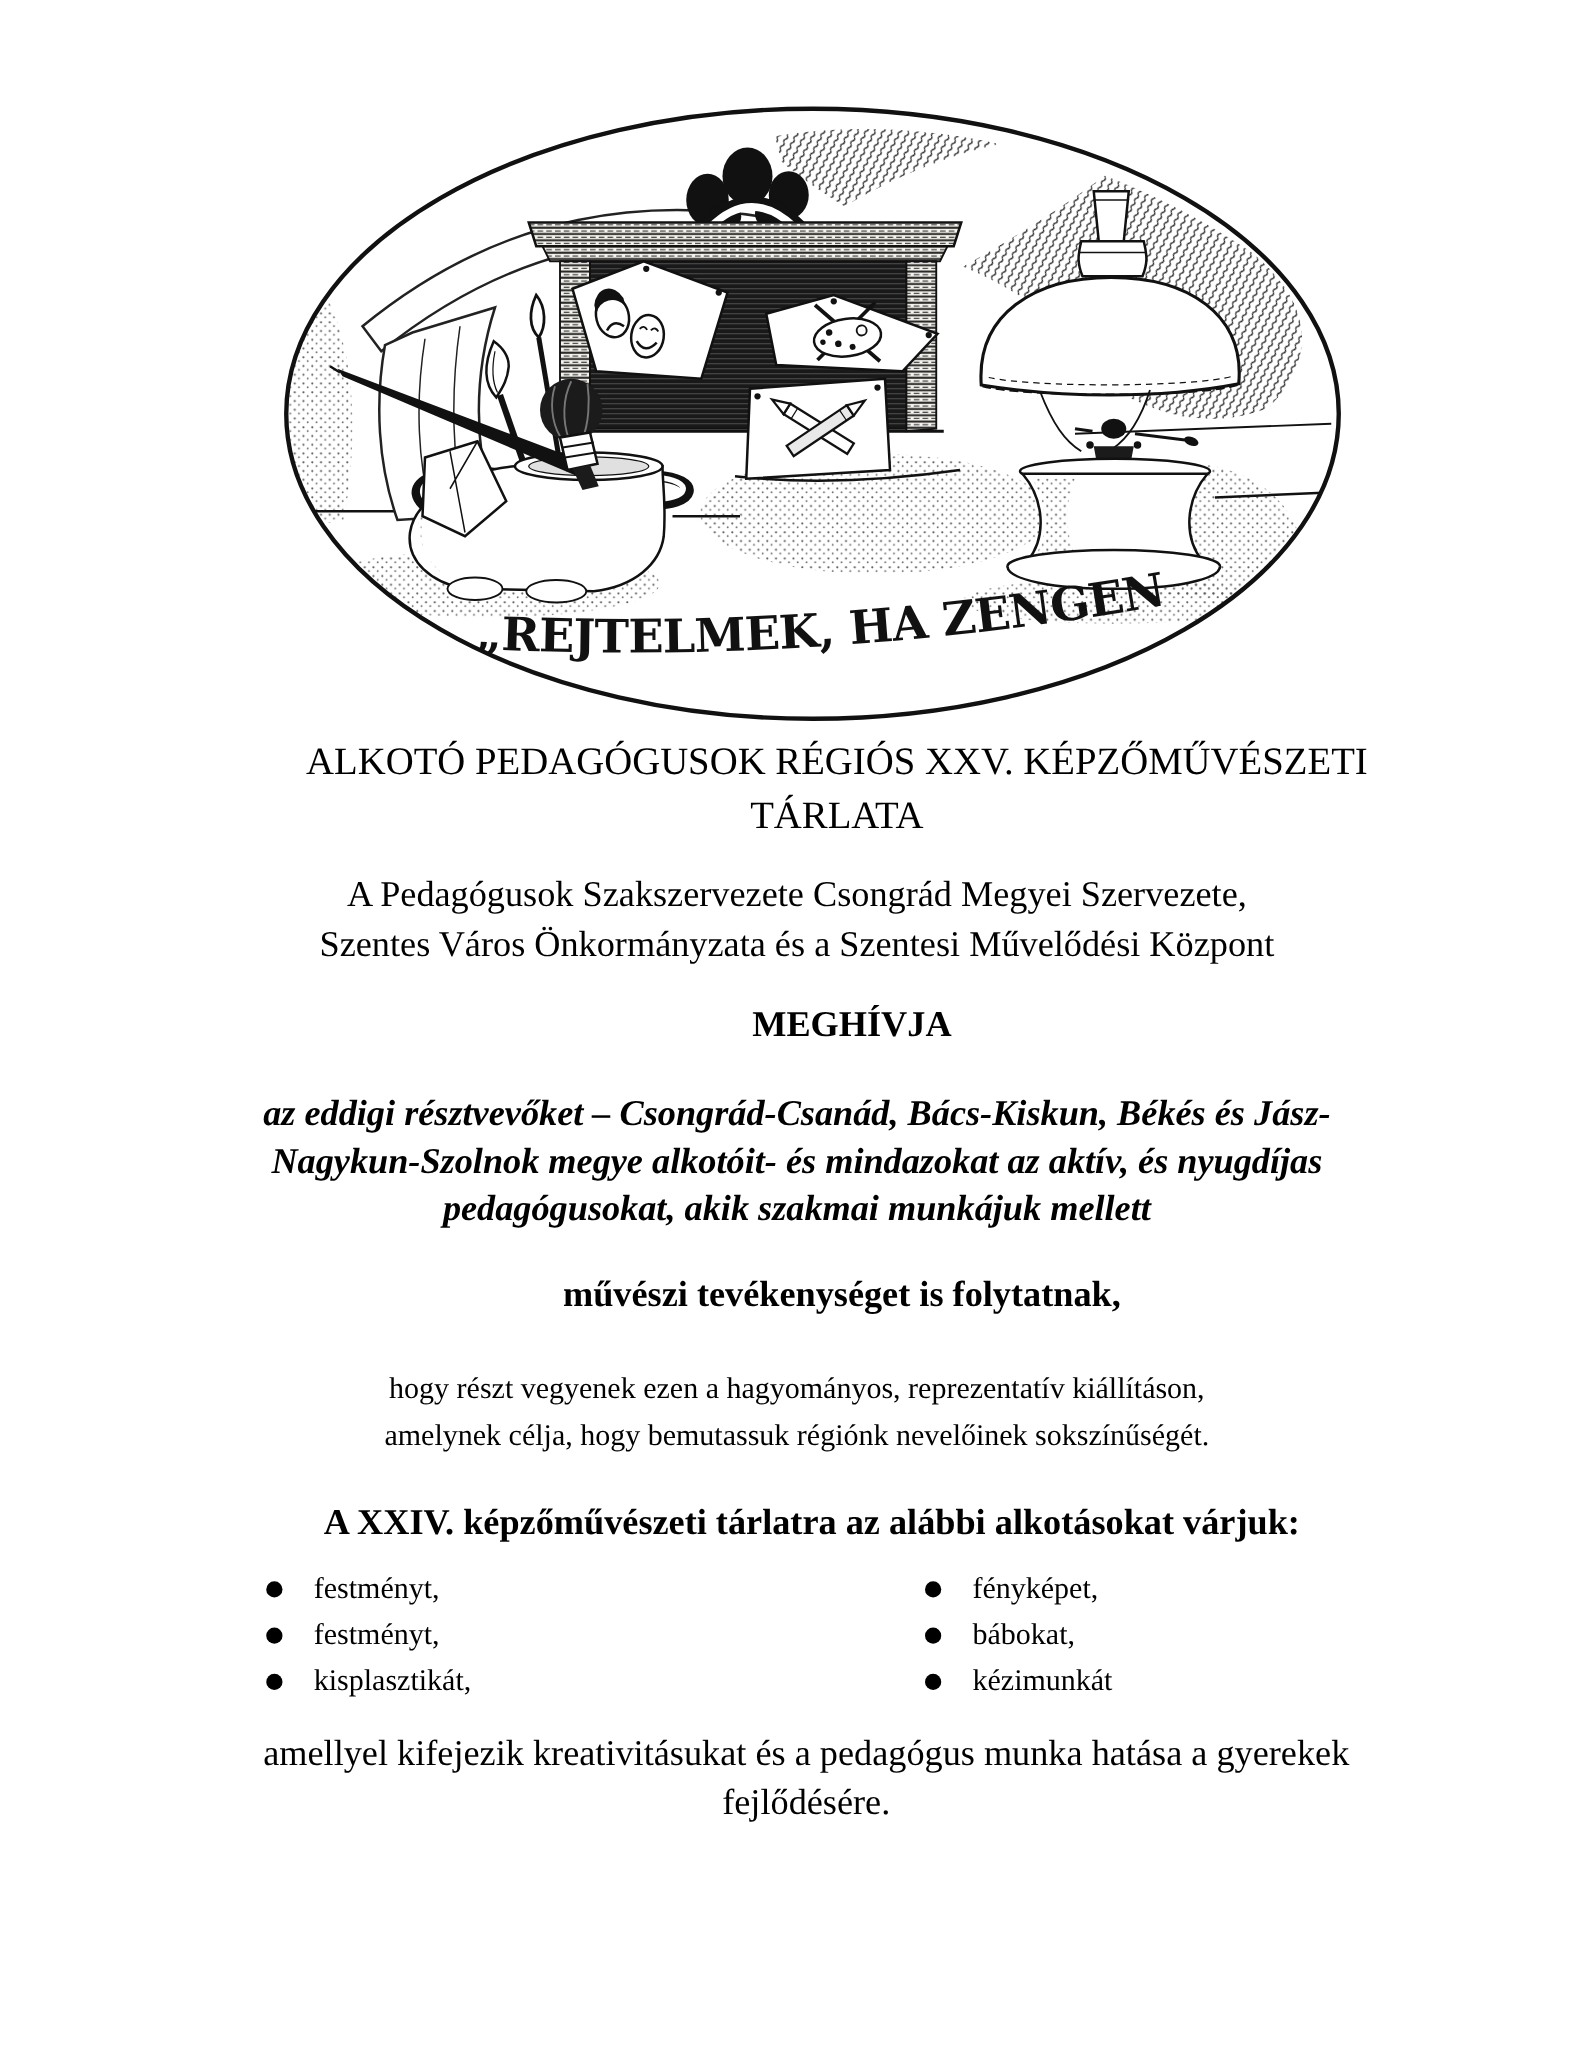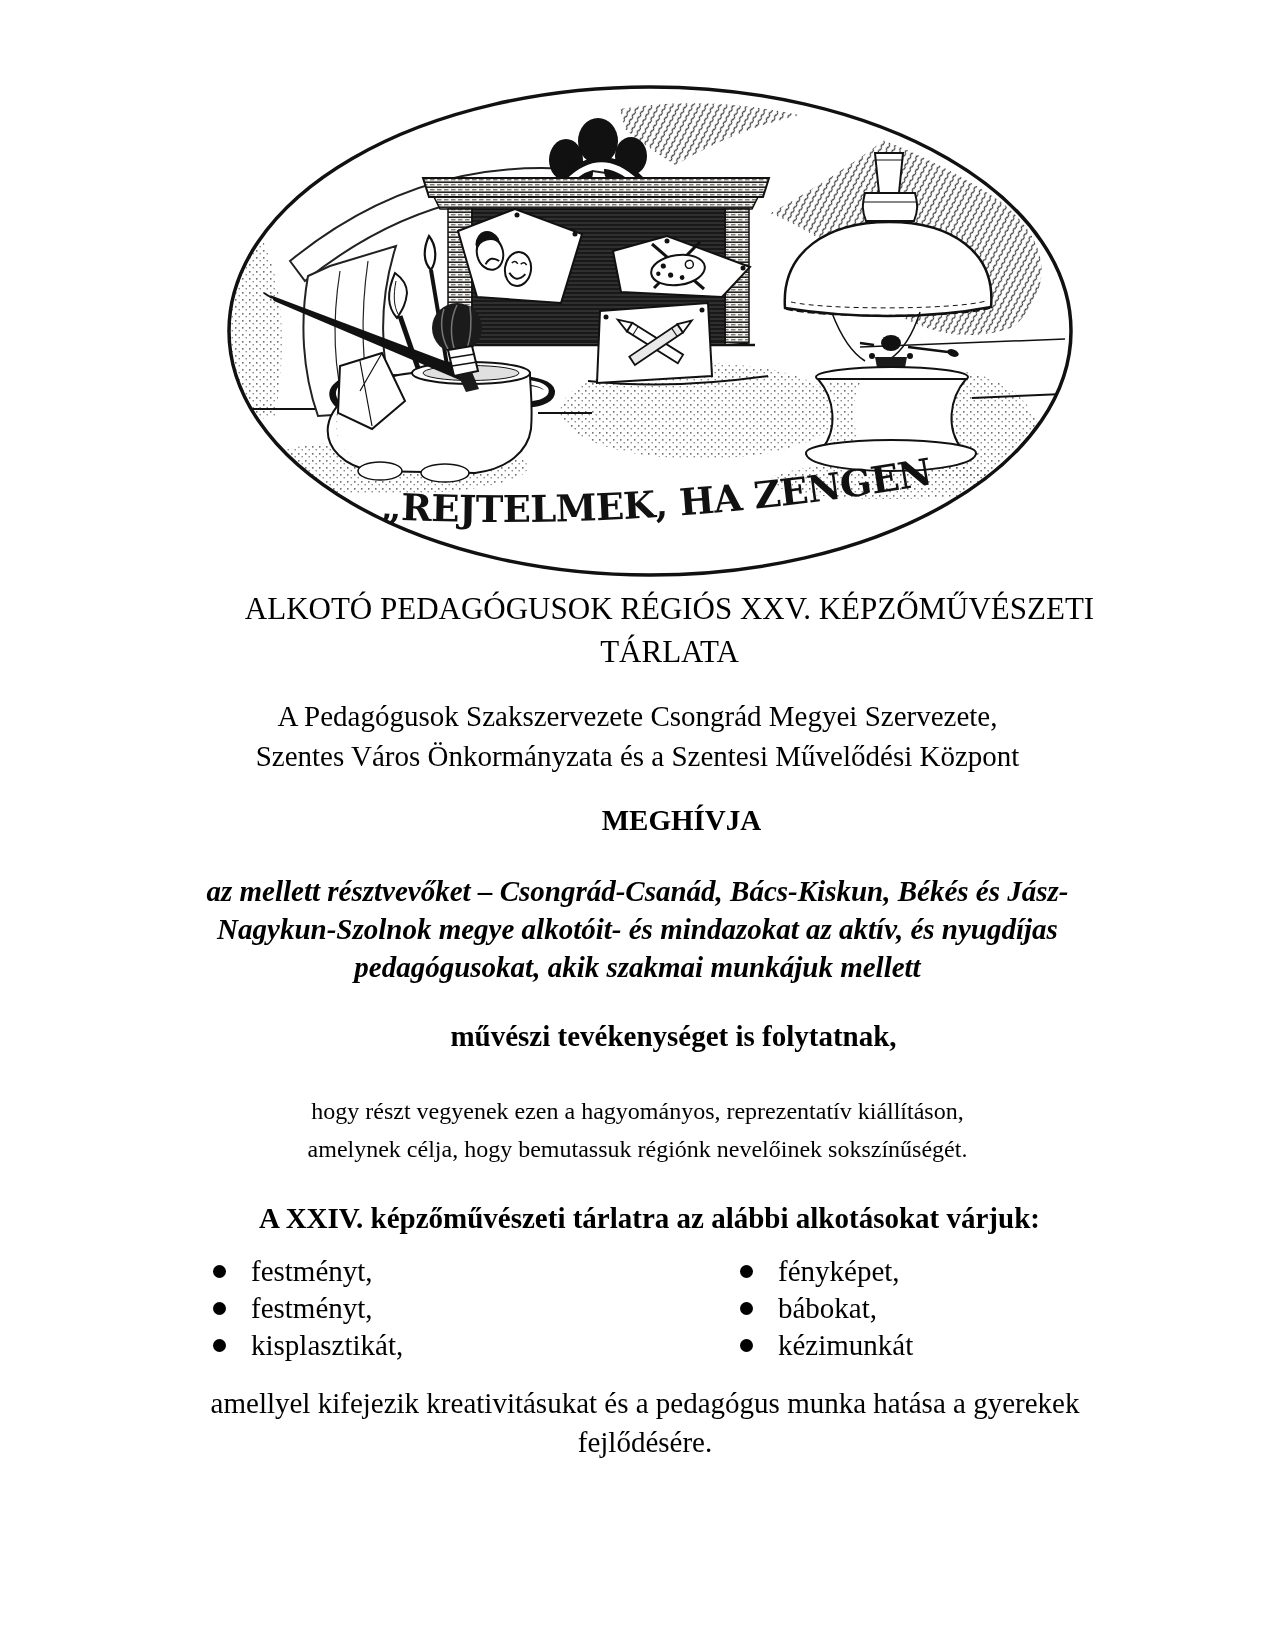--- a/index.html
+++ b/index.html
@@ -15,21 +15,21 @@
   .illu { position:absolute; left:220px; top:81px; width:860px; height:500px; }
   .block { position:absolute; left:0; width:1275px; text-align:center; }
   .line { display:block; }
   #title    { top:587px; font-size:31px; font-weight:bold; line-height:43px; }
   #organizers { top:696px; font-size:29px; line-height:40px; }
   #invite   { top:804px; font-size:29px; font-weight:bold;margin-left:44px; }
   #audience { top:872px; font-size:29px; font-weight:bold; font-style:italic; line-height:38px; }
   #activity { top:1020px; font-size:29px; font-weight:bold;margin-left:36px; }
   #purpose  { top:1092px; font-size:24px; line-height:38px; }
   #heading  { top:1202px; font-size:29px; font-weight:bold;margin-left:12px; }
-  .bullet-col { position:absolute; top:1253px; font-size:29px; list-style:none; margin:0; padding:0; }
+  .bullet-col { position:absolute; top:1253px; font-size:24px; list-style:none; margin:0; padding:0; }
   #bullets-left  { left:213px; }
   #bullets-right { left:740px; }
   .bullet-col li { display:flex; align-items:center; height:37px; }
   .dot { width:13px; height:13px; border-radius:50%; background:#000; margin-right:25px; flex:none; }
   #closing { position:absolute; left:140px; top:1384px; width:1010px; text-align:center;
              font-size:29px; line-height:39px; }
   svg text { font-family:"DejaVu Serif","Liberation Serif",serif; }
 </style>
 </head>
 <body>
@@ -236,21 +236,21 @@
   </h1>
 
   <div class="block" id="organizers">
     <span class="line">A Pedagógusok Szakszervezete Csongrád Megyei Szervezete,</span>
     <span class="line">Szentes Város Önkormányzata és a Szentesi Művelődési Központ</span>
   </div>
 
   <div class="block" id="invite">MEGHÍVJA</div>
 
   <div class="block" id="audience">
-    <span class="line">az mellett résztvevőket – Csongrád-Csanád, Bács-Kiskun, Békés és Jász-</span>
+    <span class="line">az eddigi résztvevőket – Csongrád-Csanád, Bács-Kiskun, Békés és Jász-</span>
     <span class="line">Nagykun-Szolnok megye alkotóit- és mindazokat az aktív, és nyugdíjas</span>
     <span class="line">pedagógusokat, akik szakmai munkájuk mellett</span>
   </div>
 
   <div class="block" id="activity">művészi tevékenységet is folytatnak,</div>
 
   <div class="block" id="purpose">
     <span class="line">hogy részt vegyenek ezen a hagyományos, reprezentatív kiállításon,</span>
     <span class="line">amelynek célja, hogy bemutassuk régiónk nevelőinek sokszínűségét.</span>
   </div>

